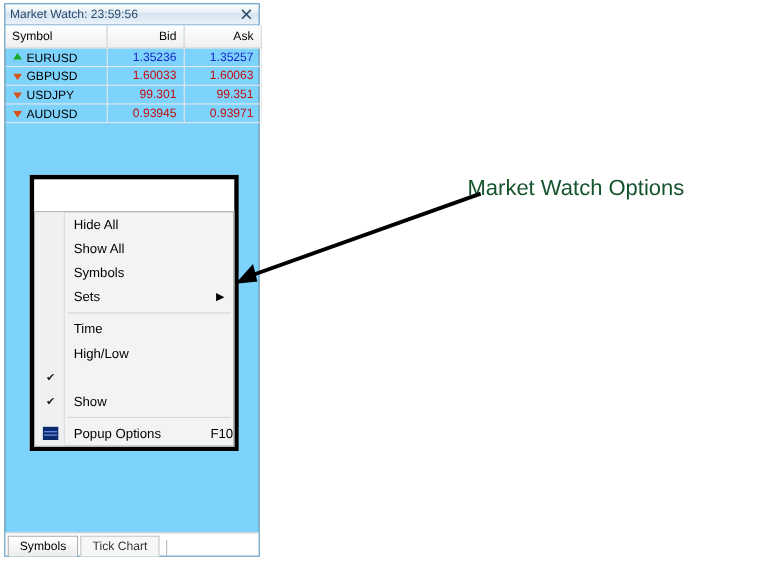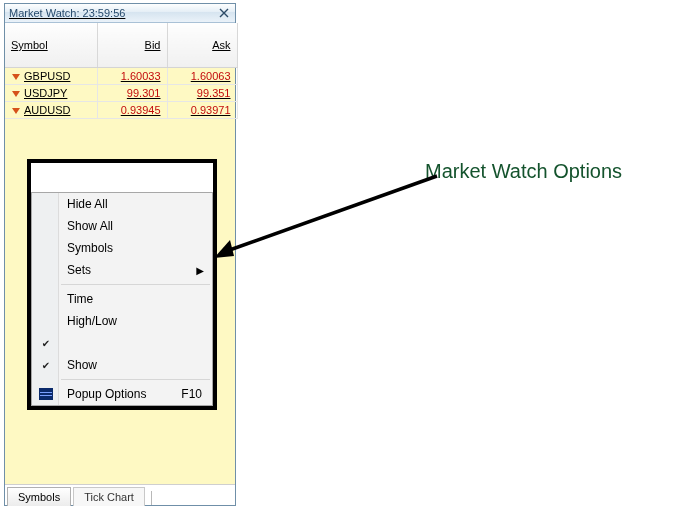--- a/index.html
+++ b/index.html
@@ -1,37 +1,37 @@
 <!DOCTYPE html>
 <html><head>
 <meta charset="utf-8">
 <style>
   html,body{margin:0;padding:0;font-family:Tahoma,Arial,sans-serif;background:#fff;}
   #stage{position:relative;width:688px;height:511px;background:#fff;overflow:hidden;}
 
   
   .panel{
     position:absolute;left:4px;top:3px;width:232px;height:503px;
-    border:1px solid #6f8fa8;background:#fef9c3;box-sizing:border-box;text-decoration:underline;
+    border:1px solid #6f8fa8;background:#7dd3fc;box-sizing:border-box;
   }
   .panel-title{
     height:18px;line-height:18px;font-size:11px;color:#274b6d;
     padding:0 4px;
     background:linear-gradient(#fdfefe,#e4eef6 45%,#d6e4f0 46%,#eaf2f9);
     border-bottom:1px solid #a9c1d6;
     display:flex;align-items:center;justify-content:space-between;
   }
   .close-x{width:14px;height:14px;display:flex;align-items:center;justify-content:center;cursor:default;}
   .close-x svg{display:block;}
 
   .grid{width:100%;border-collapse:collapse;font-size:11px;table-layout:fixed;}
   .grid th{
     font-weight:normal;color:#000;background:linear-gradient(#fefefe,#f0f0f0);
     border-right:1px solid #d8d8d8;border-bottom:1px solid #d4d4d4;
-    height:18px;padding:16px 6px;box-sizing:border-box;
+    height:18px;padding:4px 6px;box-sizing:border-box;
   }
   .grid th.sym{text-align:left;width:92px;}
   .grid th.num{text-align:right;width:70px;}
   .grid td{
     border-right:1px solid #e6e6e6;border-bottom:1px solid #e6e6e6;
     height:17px;padding:0 6px;box-sizing:border-box;white-space:nowrap;
   }
   .grid td.sym{text-align:left;}
   .grid td.num{text-align:right;}
   .up-txt{color:#1726c9;}
@@ -51,21 +51,21 @@
     margin-top:29px;
   }
   .ctx-gutter{width:26px;background:#eef0f1;border-right:1px solid #dcdcdc;}
   .ctx-body{flex:1;}
   .ctx-item{
     display:flex;align-items:center;height:22px;position:relative;
   }
   .ctx-check{width:26px;margin-left:-26px;display:flex;align-items:center;justify-content:center;font-size:10px;color:#222;}
   .ctx-icon{width:26px;margin-left:-26px;display:flex;align-items:center;justify-content:center;}
   .ctx-label{flex:1;padding-left:8px;}
-  .ctx-accel{padding-right:10px;color:#000;}
+  .ctx-accel{padding-right:0;color:#000;}
   .ctx-sub{padding-right:8px;font-size:10px;color:#000;}
   .ctx-sep{height:1px;margin:3px 2px 3px 2px;background:#d6d6d6;}
 
   .popup-ic{width:14px;height:12px;background:#0a2a6b;position:relative;}
   .popup-ic::before{content:"";position:absolute;left:1px;right:1px;top:4px;height:1px;background:#7aa0ff;}
   .popup-ic::after{content:"";position:absolute;left:1px;right:1px;top:7px;height:1px;background:#7aa0ff;}
 
   
   .tabs{
     position:absolute;left:0;right:0;bottom:0;height:20px;
@@ -110,20 +110,27 @@
       <thead>
         <tr>
           <th class="sym">Symbol</th>
           <th class="num">Bid</th>
           <th class="num">Ask</th>
         </tr>
       </thead>
       <tbody id="rows">
           <tr>
             <td class="sym"><span class="arrow"><svg width="10" height="10" viewBox="0 0 10 10">
+                  <polygon points="5,1 9,7 1,7" fill="#19a82b"></polygon>
+                </svg></span><span>EURUSD</span></td>
+            <td class="num up-txt">1.35236</td>
+            <td class="num up-txt">1.35257</td>
+          </tr>
+          <tr>
+            <td class="sym"><span class="arrow"><svg width="10" height="10" viewBox="0 0 10 10">
                   <polygon points="1,3 9,3 5,9" fill="#d6521a"></polygon>
                 </svg></span><span>GBPUSD</span></td>
             <td class="num down-txt">1.60033</td>
             <td class="num down-txt">1.60063</td>
           </tr>
           <tr>
             <td class="sym"><span class="arrow"><svg width="10" height="10" viewBox="0 0 10 10">
                   <polygon points="1,3 9,3 5,9" fill="#d6521a"></polygon>
                 </svg></span><span>USDJPY</span></td>
             <td class="num down-txt">99.301</td>

